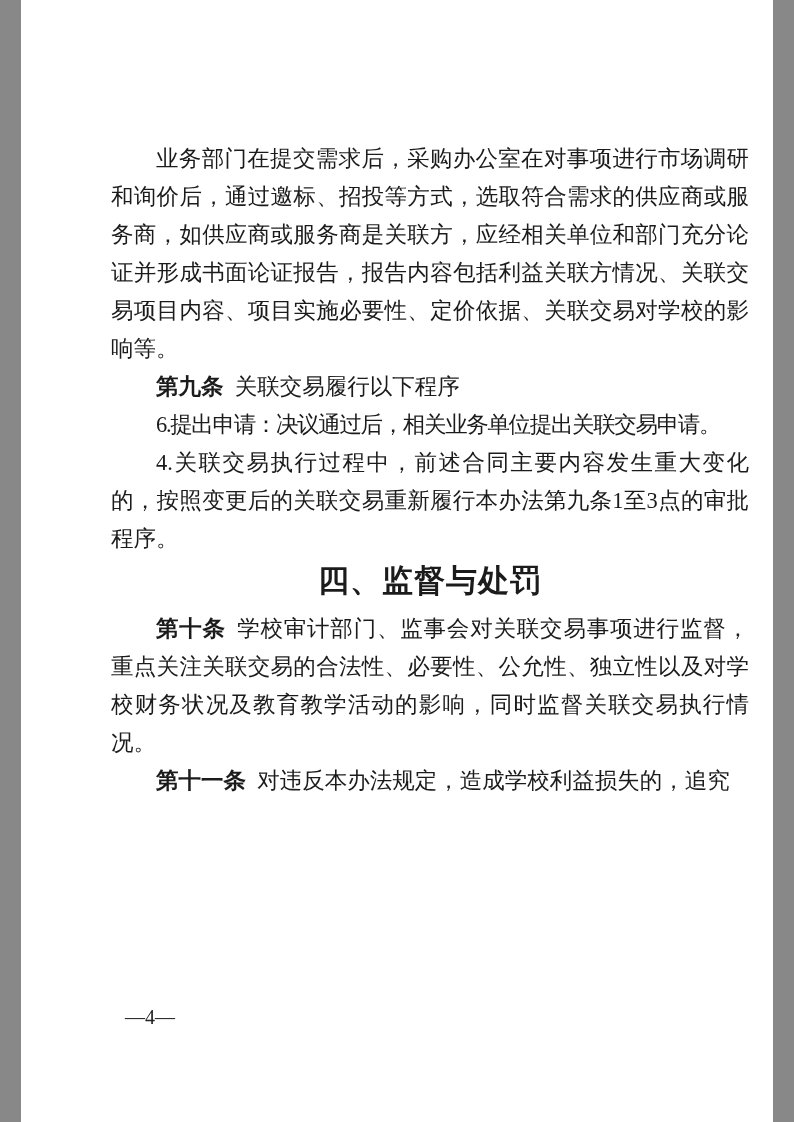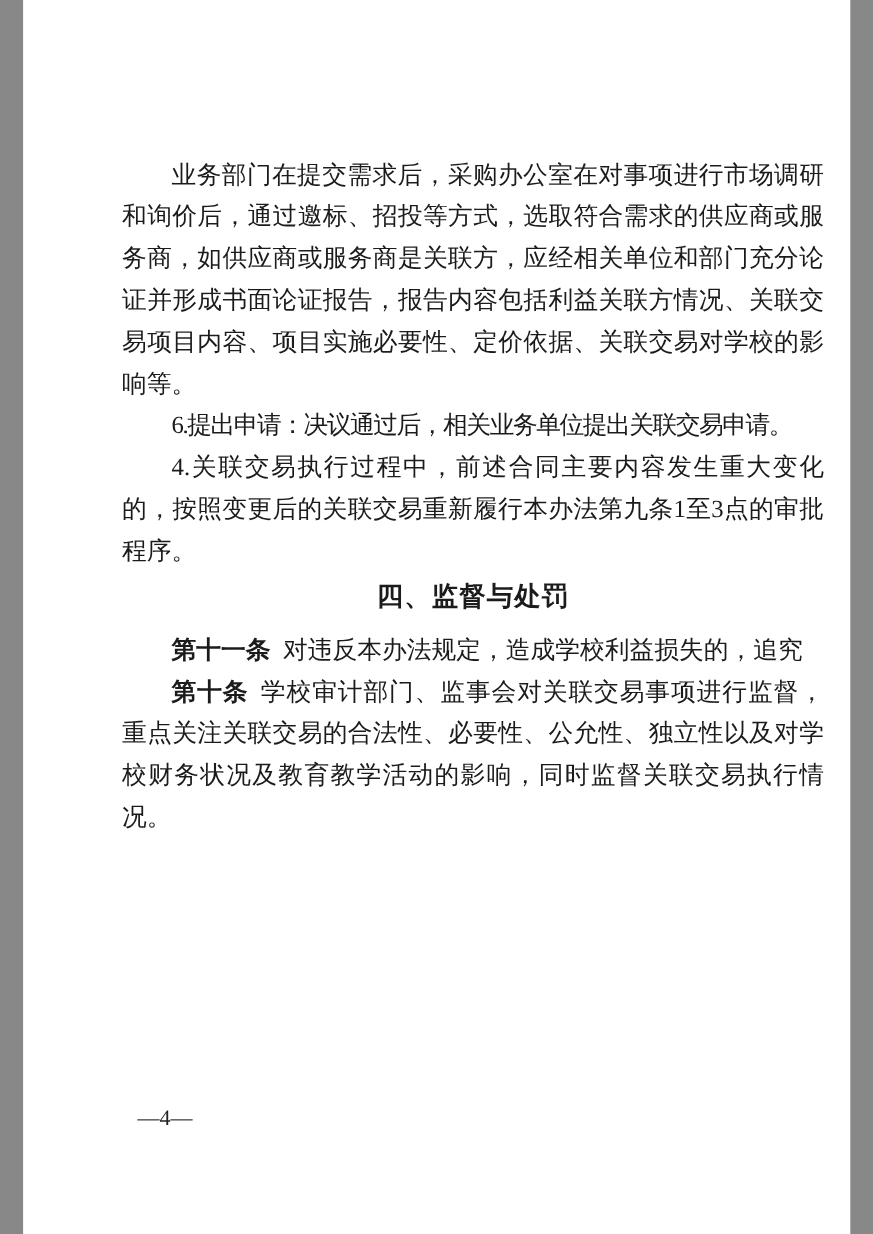--- a/index.html
+++ b/index.html
@@ -35,51 +35,52 @@
     padding-right: 0.5em;
   }
   .compress {
     letter-spacing: -0.06em;
   }
   .section-heading {
     text-indent: 0 !important;
     text-align: center;
     font-family: "Liberation Sans", "DejaVu Sans", sans-serif;
     font-weight: 700;
-    font-size: 24px;
+    font-size: 31px;
     letter-spacing: 1px;
     margin: 4px 0 10px 0 !important;
   }
   .footer-page-number {
     position: absolute;
     left: 104px;
     top: 1002px;
     font-size: 20px;
     line-height: 30px;
     color: #222;
   }
 </style>
 </head>
 <body>
 
 <div class="page">
   <div class="content">
 
     <p>业务部门在提交需求后，采购办公室在对事项进行市场调研和询价后，通过邀标、招投等方式，选取符合需求的供应商或服务商，如供应商或服务商是关联方，应经相关单位和部门充分论证并形成书面论证报告，报告内容包括利益关联方情况、关联交易项目内容、项目实施必要性、定价依据、关联交易对学校的影响等。</p>
 
+    <p><span class="article-label">第九条</span><span>关联交易履行以下程序</span></p>
 
 
     <p class="compress">6.提出申请：决议通过后，相关业务单位提出关联交易申请。</p>
 
 
     <p>4.关联交易执行过程中，前述合同主要内容发生重大变化的，按照变更后的关联交易重新履行本办法第九条1至3点的审批程序。</p>
 
 
     <p class="section-heading">四、监督与处罚</p>
 
+    <p><span class="article-label">第十条</span><span>学校审计部门、监事会对关联交易事项进行监督，重点关注关联交易的合法性、必要性、公允性、独立性以及对学校财务状况及教育教学活动的影响，同时监督关联交易执行情况。</span></p>
+
     <p><span class="article-label">第十一条</span><span>对违反本办法规定，造成学校利益损失的，追究</span></p>
-
-    <p><span class="article-label">第十条</span><span>学校审计部门、监事会对关联交易事项进行监督，重点关注关联交易的合法性、必要性、公允性、独立性以及对学校财务状况及教育教学活动的影响，同时监督关联交易执行情况。</span></p>
 
   </div>
 
   <div class="footer-page-number">—4—</div>
 </div>
 
 </body></html>

